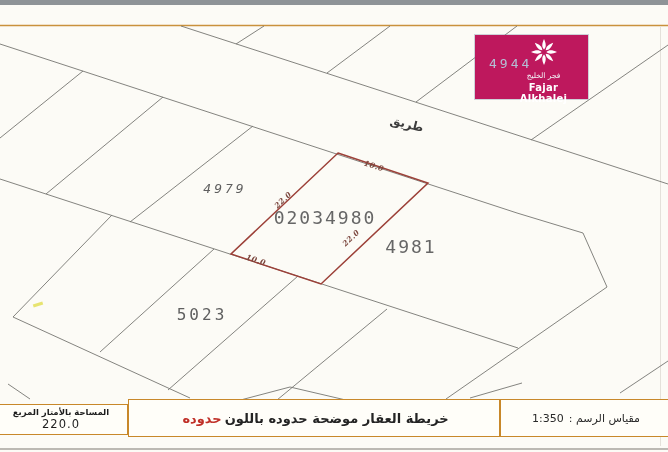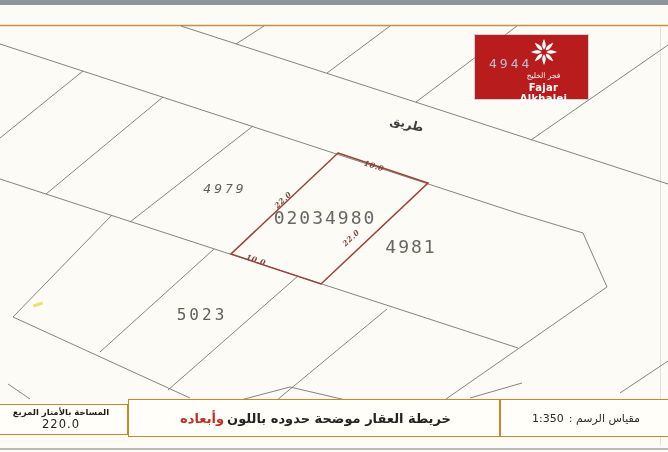--- a/index.html
+++ b/index.html
@@ -28,21 +28,21 @@
   }
 
   .road-label{
     color:#3d3d3d;font-size:12px;font-weight:bold;
     transform:translate(-50%,-50%) rotate(14deg);
   }
 
   
   .logo{
     position:absolute;left:475px;top:35px;width:113px;height:64px;
-    background:#b91c1c;box-shadow:0 0 0 1px rgba(120,135,160,.35);
+    background:#be185d;box-shadow:0 0 0 1px rgba(120,135,160,.35);
   }
   .logo .num{
     position:absolute;left:14px;top:21px;color:#b4c0d5;
     font-family:"DejaVu Sans Mono",monospace;font-size:13px;letter-spacing:3px;
   }
   .logo .star{position:absolute;left:54px;top:2px;}
   .logo .ar{
     position:absolute;left:28px;right:4px;top:36px;text-align:center;
     color:#f2f4f8;font-size:7.5px;font-weight:normal;
   }
@@ -155,21 +155,21 @@
 
   <div class="yellow-mark"></div>
 
   <div class="fbox area-box">
     <div class="lbl">المساحة بالأمتار المربع</div>
     <div class="val">220.0</div>
   </div>
 
   <div class="fbox note-box">
     <span>خريطة العقار موضحة حدوده باللون</span>
-    <span class="red">وأبعاده</span>
+    <span class="red">حدوده</span>
   </div>
 
   <div class="fbox scale-box">
     <span>مقياس الرسم :</span>
     <span>1:350</span>
   </div>
 
   <div class="bottom-edge"></div>
 
 </div>

